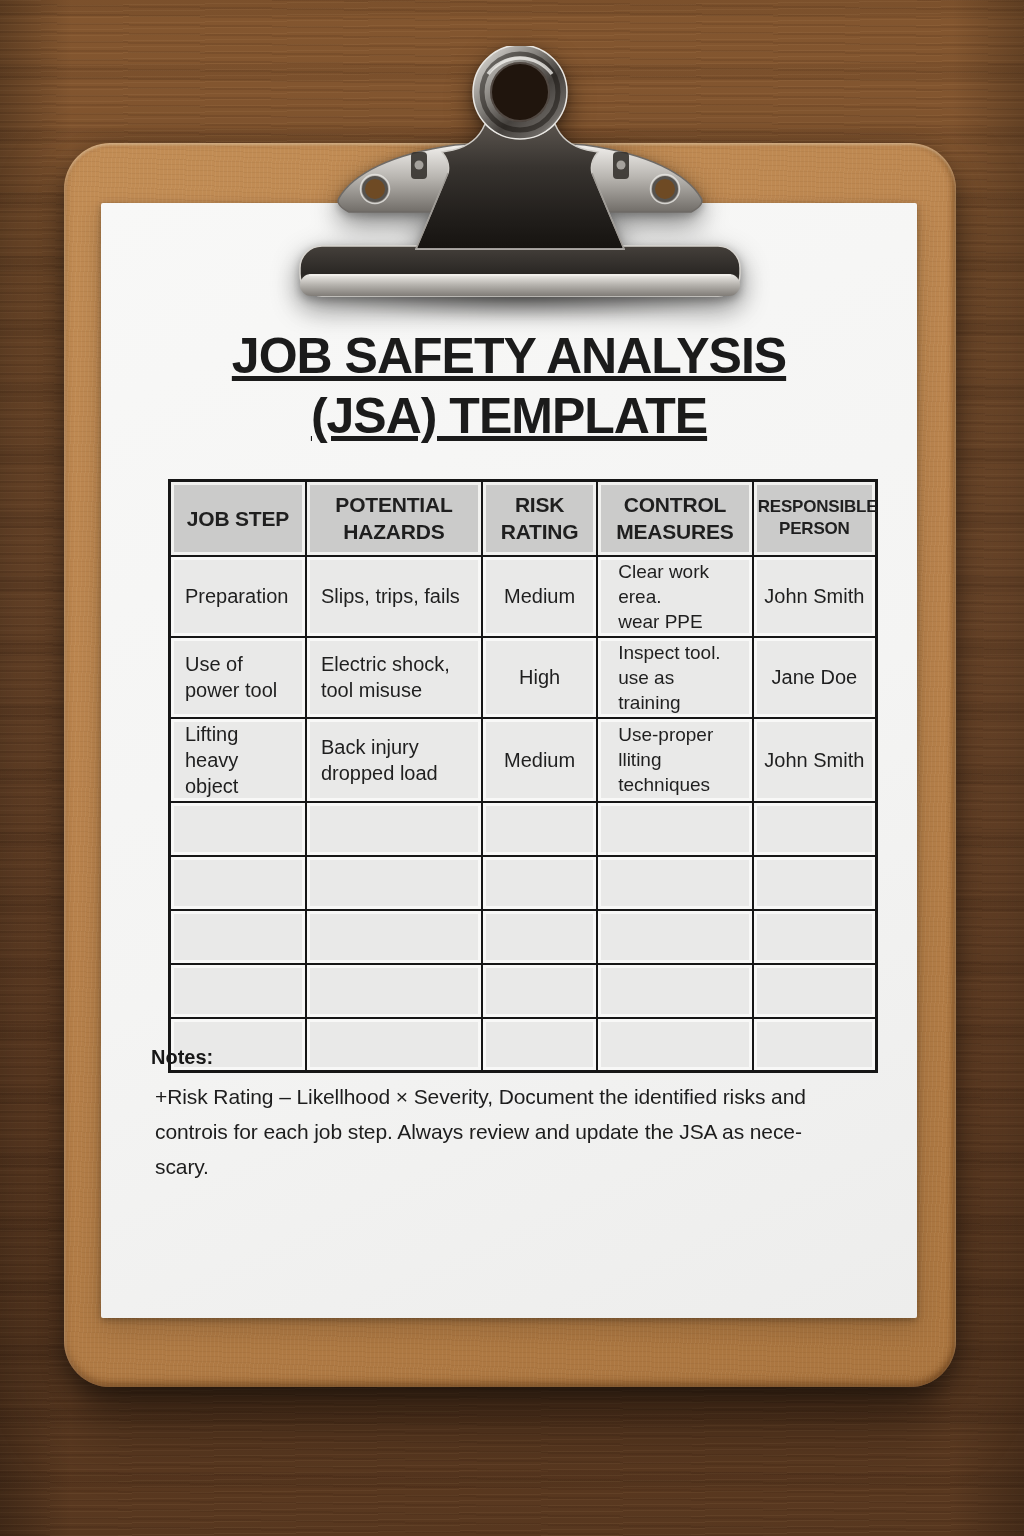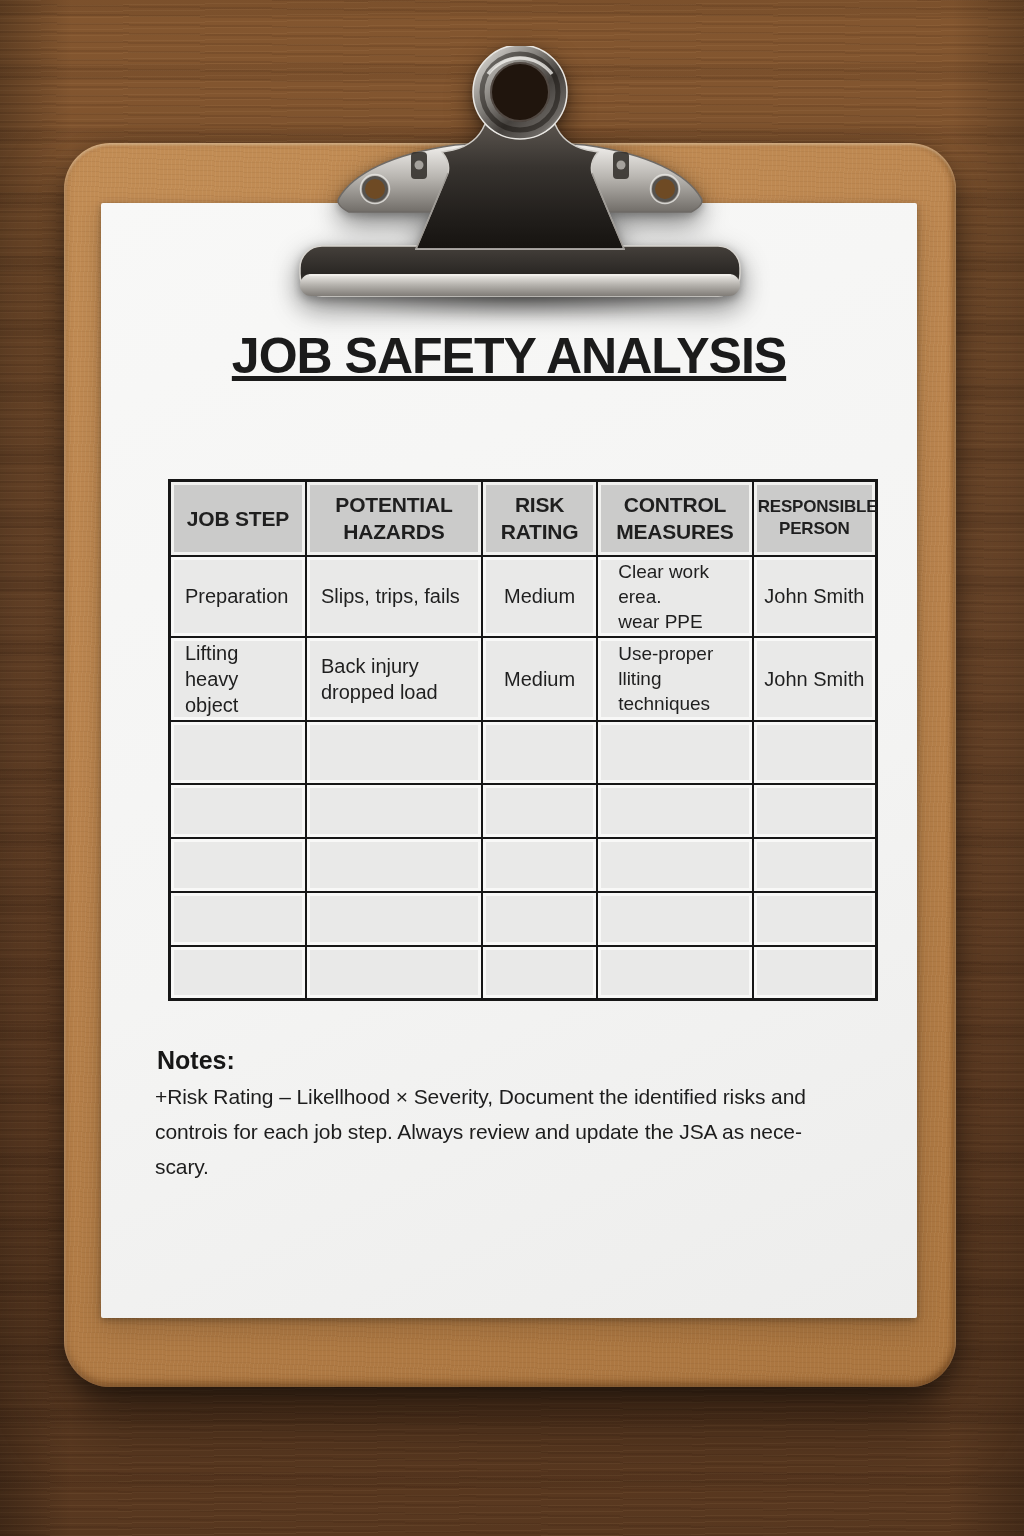--- a/index.html
+++ b/index.html
@@ -69,21 +69,21 @@
   .jsa td.col3{text-align:left;padding-left:20px;font-size:19px;line-height:25px;}
   .jsa td.col2,.jsa td.col4{text-align:center;}
   .jsa thead tr{height:75px;}
   .jsa tbody tr{height:54px;}
   .jsa tbody tr:nth-child(1){height:58px;}
   .jsa tbody tr:nth-child(2){height:67px;}
   .jsa tbody tr:nth-child(3){height:63px;}
   .col0{width:19.3%}.col1{width:24.9%}.col2{width:16.3%}.col3{width:22.0%}.col4{width:17.5%}
 
   
-  .notes-label{position:absolute;left:56px;top:843px;font-size:25px;font-weight:700;color:#171717;}
+  .notes-label{position:absolute;left:50px;top:843px;font-size:20px;font-weight:700;color:#171717;}
   .notes-body{position:absolute;left:54px;top:876px;width:700px;font-size:21px;line-height:35px;
     color:#1d1d1d;white-space:pre-line;letter-spacing:-.1px;}
 
   
   .clip-shadow{
     position:absolute;left:286px;top:268px;width:468px;height:52px;border-radius:50%;
     background:radial-gradient(ellipse at center, rgba(10,6,3,.42) 0%, rgba(10,6,3,0) 70%);
     filter:blur(5px);
   }
   svg.clip{position:absolute;left:295px;top:46px;
@@ -92,20 +92,21 @@
 </head>
 <body>
 
 <div class="stage">
 
   <div class="board"></div>
 
   <div class="paper">
     <div class="doc-title">
       <div>JOB SAFETY ANALYSIS</div>
+      <div>(JSA) TEMPLATE</div>
     </div>
 
     <table class="jsa">
       <thead>
         <tr>
             <th class="col0">JOB STEP</th>
             <th class="col1">POTENTIAL
 HAZARDS</th>
             <th class="col2">RISK
 RATING</th>
@@ -118,20 +119,30 @@
       <tbody>
           <tr>
             <td class="col0">Preparation</td>
             <td class="col1">Slips, trips, fails</td>
             <td class="col2">Medium</td>
             <td class="col3">Clear work erea.
 wear PPE</td>
             <td class="col4">John Smith</td>
           </tr>
           <tr>
+            <td class="col0">Use of
+power tool</td>
+            <td class="col1">Electric shock,
+tool misuse</td>
+            <td class="col2">High</td>
+            <td class="col3">Inspect tool.
+use as training</td>
+            <td class="col4">Jane Doe</td>
+          </tr>
+          <tr>
             <td class="col0">Lifting heavy
 object</td>
             <td class="col1">Back injury
 dropped load</td>
             <td class="col2">Medium</td>
             <td class="col3">Use-proper
 lliting techniques</td>
             <td class="col4">John Smith</td>
           </tr>
           <tr>

